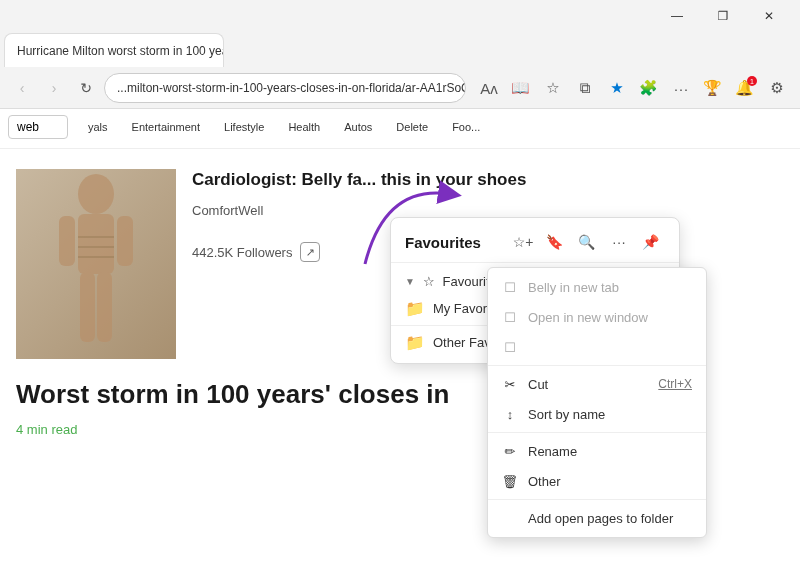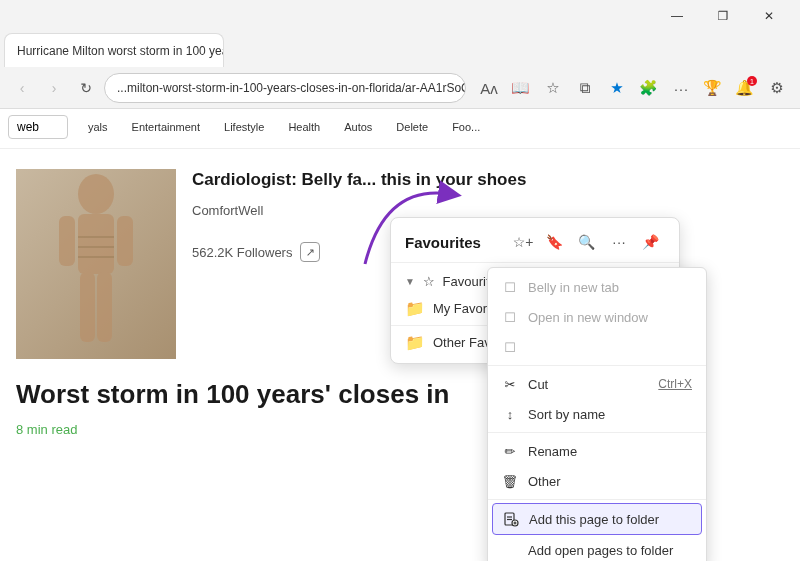--- a/index.html
+++ b/index.html
@@ -141,28 +141,28 @@
           <line x1="47" y1="65" x2="83" y2="65" stroke="#8a6a40" stroke-width="1"></line>
           <line x1="47" y1="75" x2="83" y2="75" stroke="#8a6a40" stroke-width="1"></line>
           <line x1="47" y1="85" x2="83" y2="85" stroke="#8a6a40" stroke-width="1"></line>
         </svg>
       </div>
     </div>
     <div class="article-text">
       <div class="article-title">Cardiologist: Belly fa... this in your shoes</div>
       <div class="article-source">ComfortWell</div>
       <div class="follower-row">
-        <span>562.2K Followers</span>
+        <span>442.5K Followers</span>
         <div class="follower-link">↗</div>
       </div>
     </div>
   </div>
 
   <div class="big-headline">Worst storm in 100 years' closes in</div>
-  <div class="read-time">8 min read</div>
+  <div class="read-time">4 min read</div>
 
   <div class="purple-arrow">
     <svg width="110" height="110" viewBox="0 0 110 110">
       <defs>
         <marker id="arrowhead" markerWidth="8" markerHeight="8" refX="4" refY="4" orient="auto">
           <path d="M0,0 L8,4 L0,8 Z" fill="#7b2fbe"></path>
         </marker>
       </defs>
       <path d="M 10,100 Q 30,20 95,30" stroke="#7b2fbe" stroke-width="3" fill="none" marker-end="url(#arrowhead)"></path>
     </svg>
@@ -222,33 +222,20 @@
     <div class="ctx-divider"></div>
     <div class="ctx-item">
       <span class="ctx-icon">✏</span>
       <span>Rename</span>
     </div>
     <div class="ctx-item">
       <span class="ctx-icon">🗑</span>
       <span>Other</span>
     </div>
     <div class="ctx-divider"></div>
-    <div class="ctx-item highlighted">
-      <span class="ctx-icon">
-        <svg width="16" height="16" viewBox="0 0 16 16" fill="none" xmlns="http://www.w3.org/2000/svg">
-          <rect x="2" y="2" width="9" height="12" rx="1" stroke="#333" stroke-width="1.2" fill="none"></rect>
-          <line x1="4" y1="6" x2="9" y2="6" stroke="#333" stroke-width="1.2"></line>
-          <line x1="4" y1="8.5" x2="9" y2="8.5" stroke="#333" stroke-width="1.2"></line>
-          <circle cx="12" cy="12" r="3" fill="#fff" stroke="#333" stroke-width="1.2"></circle>
-          <line x1="12" y1="10.5" x2="12" y2="13.5" stroke="#333" stroke-width="1.2"></line>
-          <line x1="10.5" y1="12" x2="13.5" y2="12" stroke="#333" stroke-width="1.2"></line>
-        </svg>
-      </span>
-      <span>Add this page to folder</span>
-    </div>
     <div class="ctx-item">
       <span class="ctx-icon"></span>
       <span>Add open pages to folder</span>
     </div>
 
   </div>
 
 </div>
 
 </body></html>

